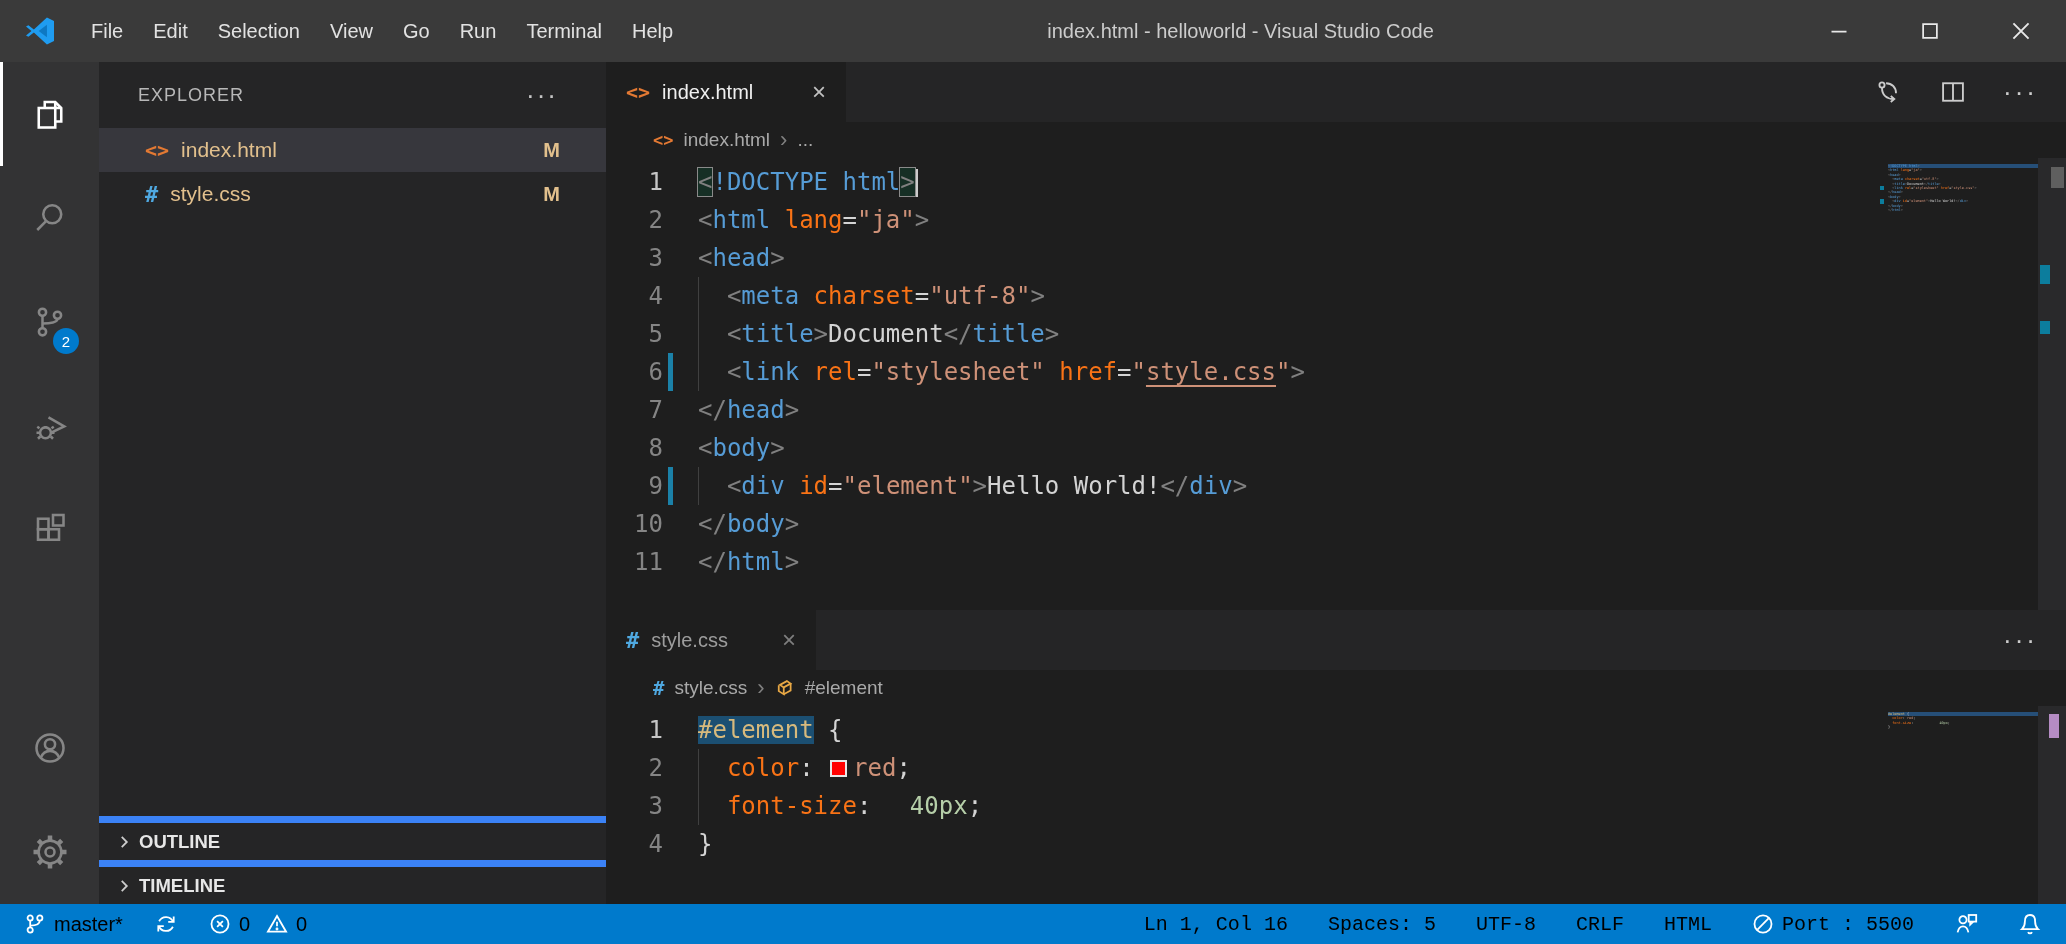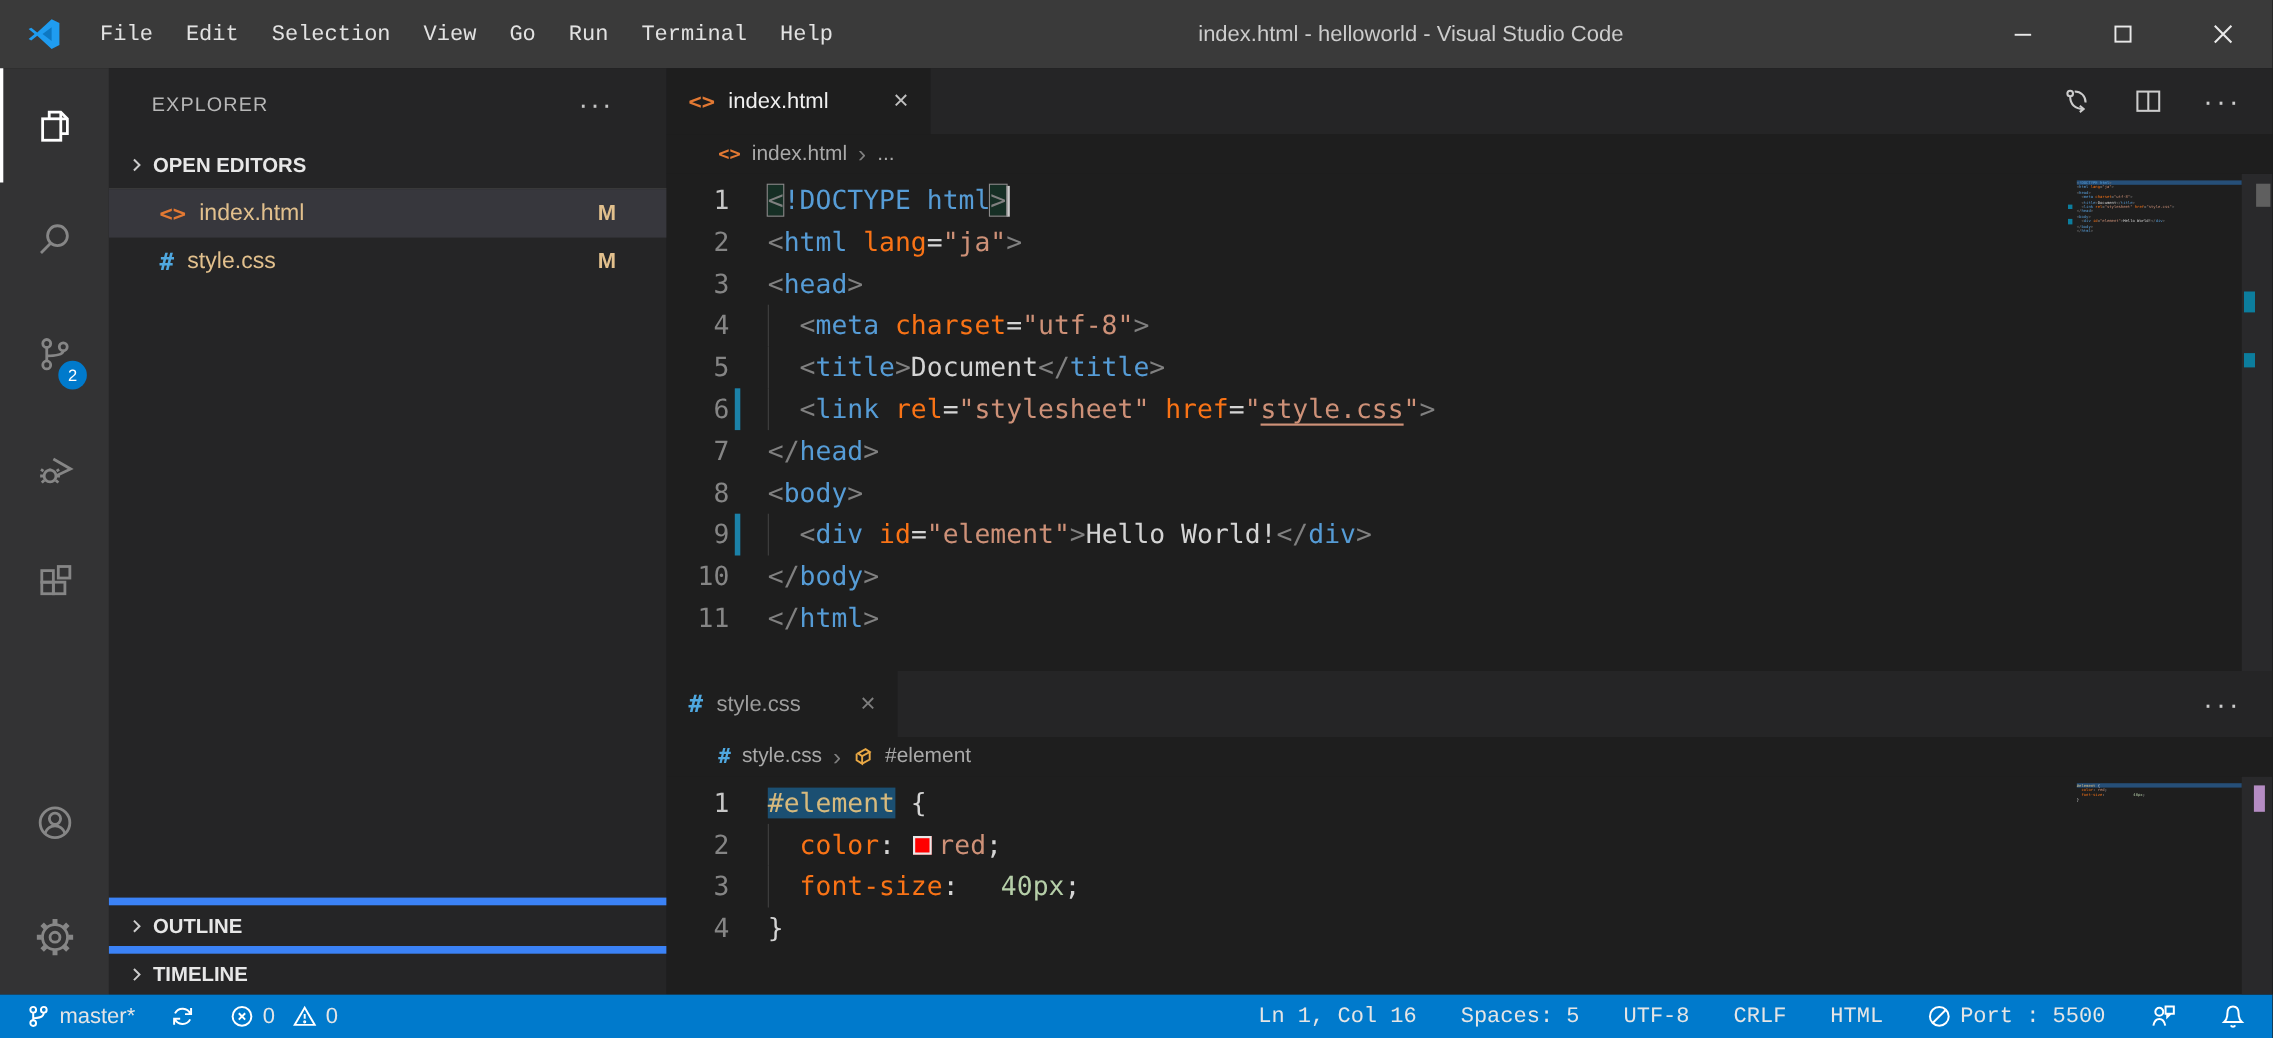--- a/index.html
+++ b/index.html
@@ -3,21 +3,21 @@
 <meta charset="utf-8">
 <style>
   * { margin:0; padding:0; box-sizing:border-box; }
   html,body { width:2066px; height:944px; overflow:hidden; background:#1e1e1e;
     font-family:"Liberation Sans", sans-serif; }
   svg { display:block; }
 
   
   .titlebar { height:62px; background:#3a3a3a; display:flex; align-items:center; color:#d8d8d8; }
   .vslogo { margin-left:24px; }
-  .menus { display:flex; margin-left:20px;font-family:Liberation Mono, monospace; }
+  .menus { display:flex; margin-left:20px; }
   .menu { padding:0 15px; font-size:20px; color:#e2e2e2; }
   .wintitle { flex:1; text-align:center; font-size:20px; color:#cccccc; }
   .wcontrols { display:flex; }
   .wc { width:91px; height:62px; display:flex; align-items:center; justify-content:center; color:#e8e8e8; }
 
   
   .main { display:flex; height:842px; }
 
   
   .activitybar { width:99px; background:#333334; display:flex; flex-direction:column; }
@@ -88,21 +88,21 @@
   .mmod { position:absolute; left:-8px; top:0; width:4px; height:100%; background:#0c7d9d; }
   .ruler { position:absolute; top:0; right:0; bottom:0; width:28px; background:#29292b; }
   .rk { position:absolute; }
   .rk-thumb { right:2px; width:13px; height:21px; top:9px; background:#5f5f5f; }
   .rk-teal1 { left:2px; width:10px; height:19px; top:107px; background:#0c7d9d; }
   .rk-teal2 { left:2px; width:10px; height:13px; top:163px; background:#0c7d9d; }
   .rk-purple { right:7px; width:10px; height:24px; top:8px; background:#b58cc4; }
 
   
   .statusbar { height:40px; background:#007acc; display:flex; align-items:center;
-    color:#e5e5e5; font-size:20px; padding:1px 24px; }
+    color:#000000; font-size:20px; padding:1px 24px; }
   .sitem { display:flex; align-items:center; gap:8px; margin-right:32px; }
   .sright { margin-left:auto; display:flex; align-items:center; gap:40px; }
   .sright .sitem { margin-right:0;font-family:Liberation Mono, monospace; }
 </style>
 </head>
 <body>
 
 <div class="titlebar">
   <span class="vslogo">
     <svg width="32" height="32" viewBox="0 0 24 24">
@@ -197,28 +197,20 @@
             <path d="M20 12 H23 M17.66 17.66 L19.8 19.8 M12 20 V23 M6.34 17.66 L4.2 19.8 M4 12 H1 M6.34 6.34 L4.2 4.2 M12 4 V1 M17.66 6.34 L19.8 4.2"></path>
           </g>
       </svg>
     </div>
   </div>
 
   <div class="sidebar">
     <div class="sb-header">
       <span>EXPLORER</span>
       <span class="more">···</span>
-    </div>
-    <div class="sb-row divider-b">
-      <span class="chev">
-        <svg width="18" height="18" viewBox="0 0 16 16" fill="none" stroke="currentColor" stroke-width="1.6">
-            <path d="M6 3.5 L10.5 8 L6 12.5"></path>
-          </svg>
-      </span>
-      <span>OPEN EDITORS</span>
     </div>
     <div class="file sel">
       <span class="icon-html">&lt;&gt;</span>
       <span class="fname">index.html</span>
       <span class="fbadge">M</span>
     </div>
     <div class="file">
       <span class="icon-css">#</span>
       <span class="fname">style.css</span>
       <span class="fbadge">M</span>

